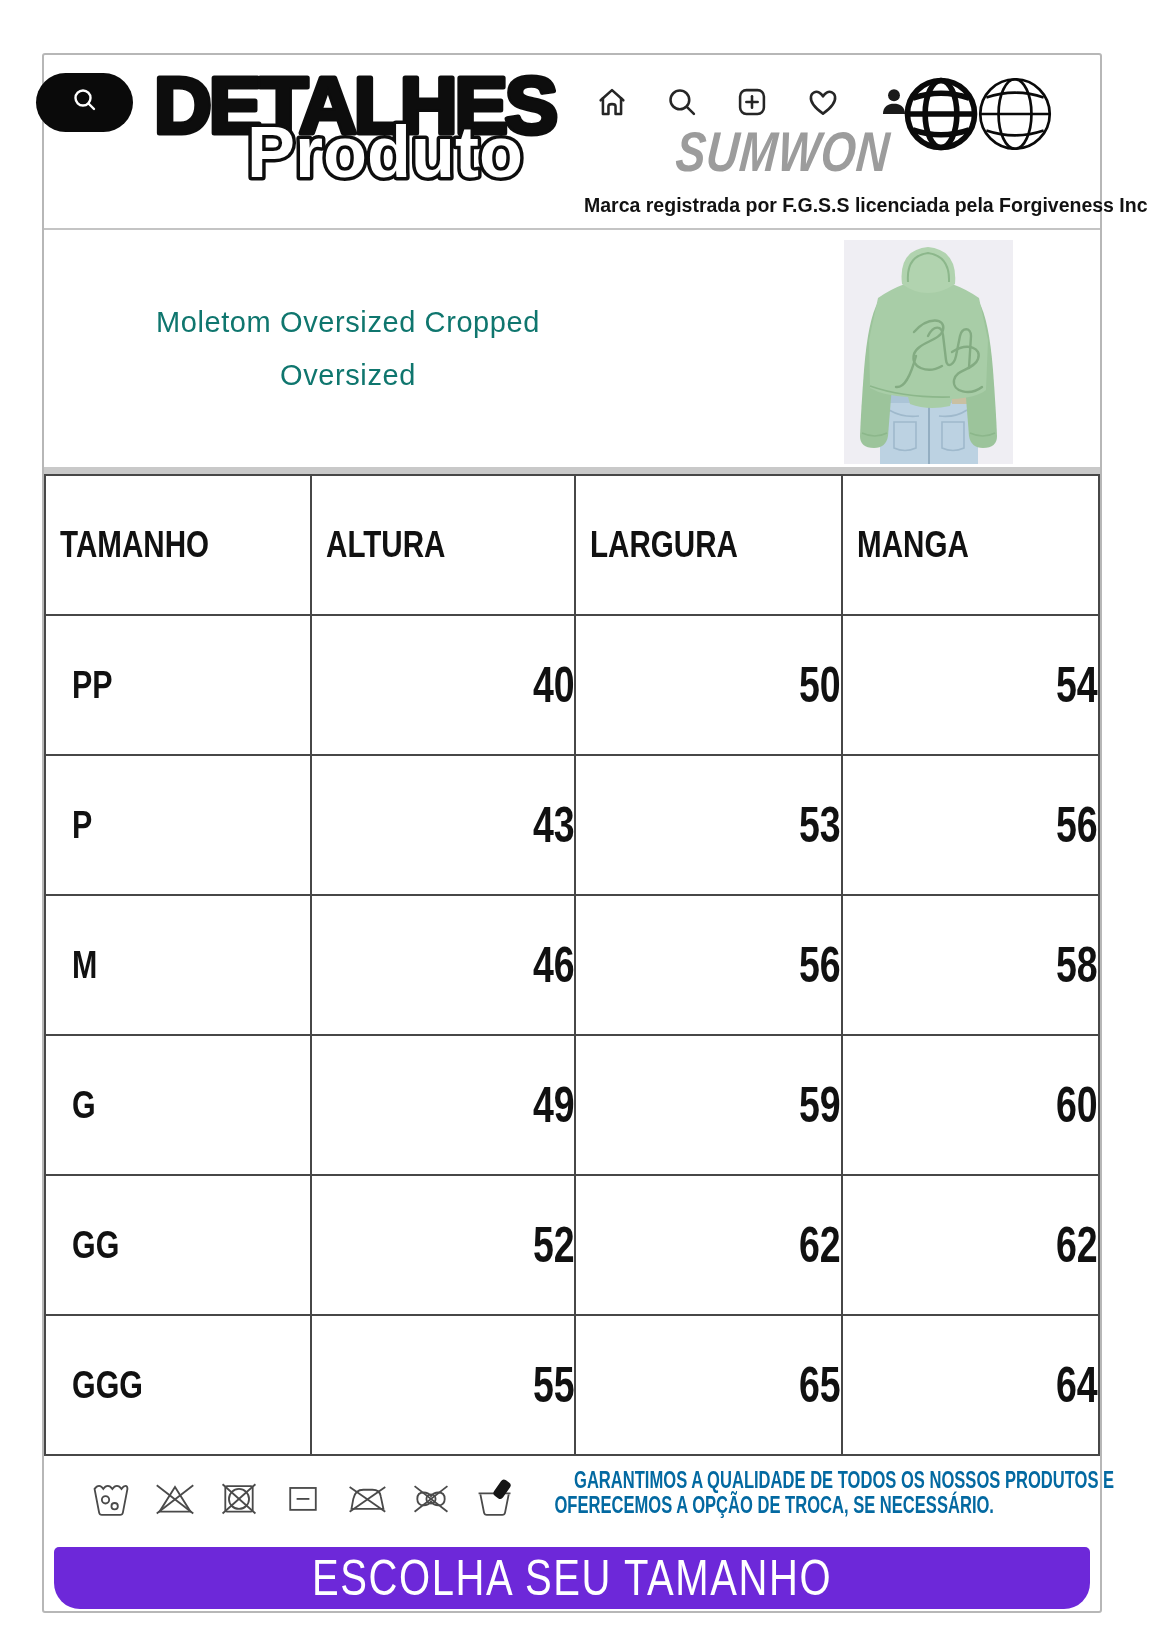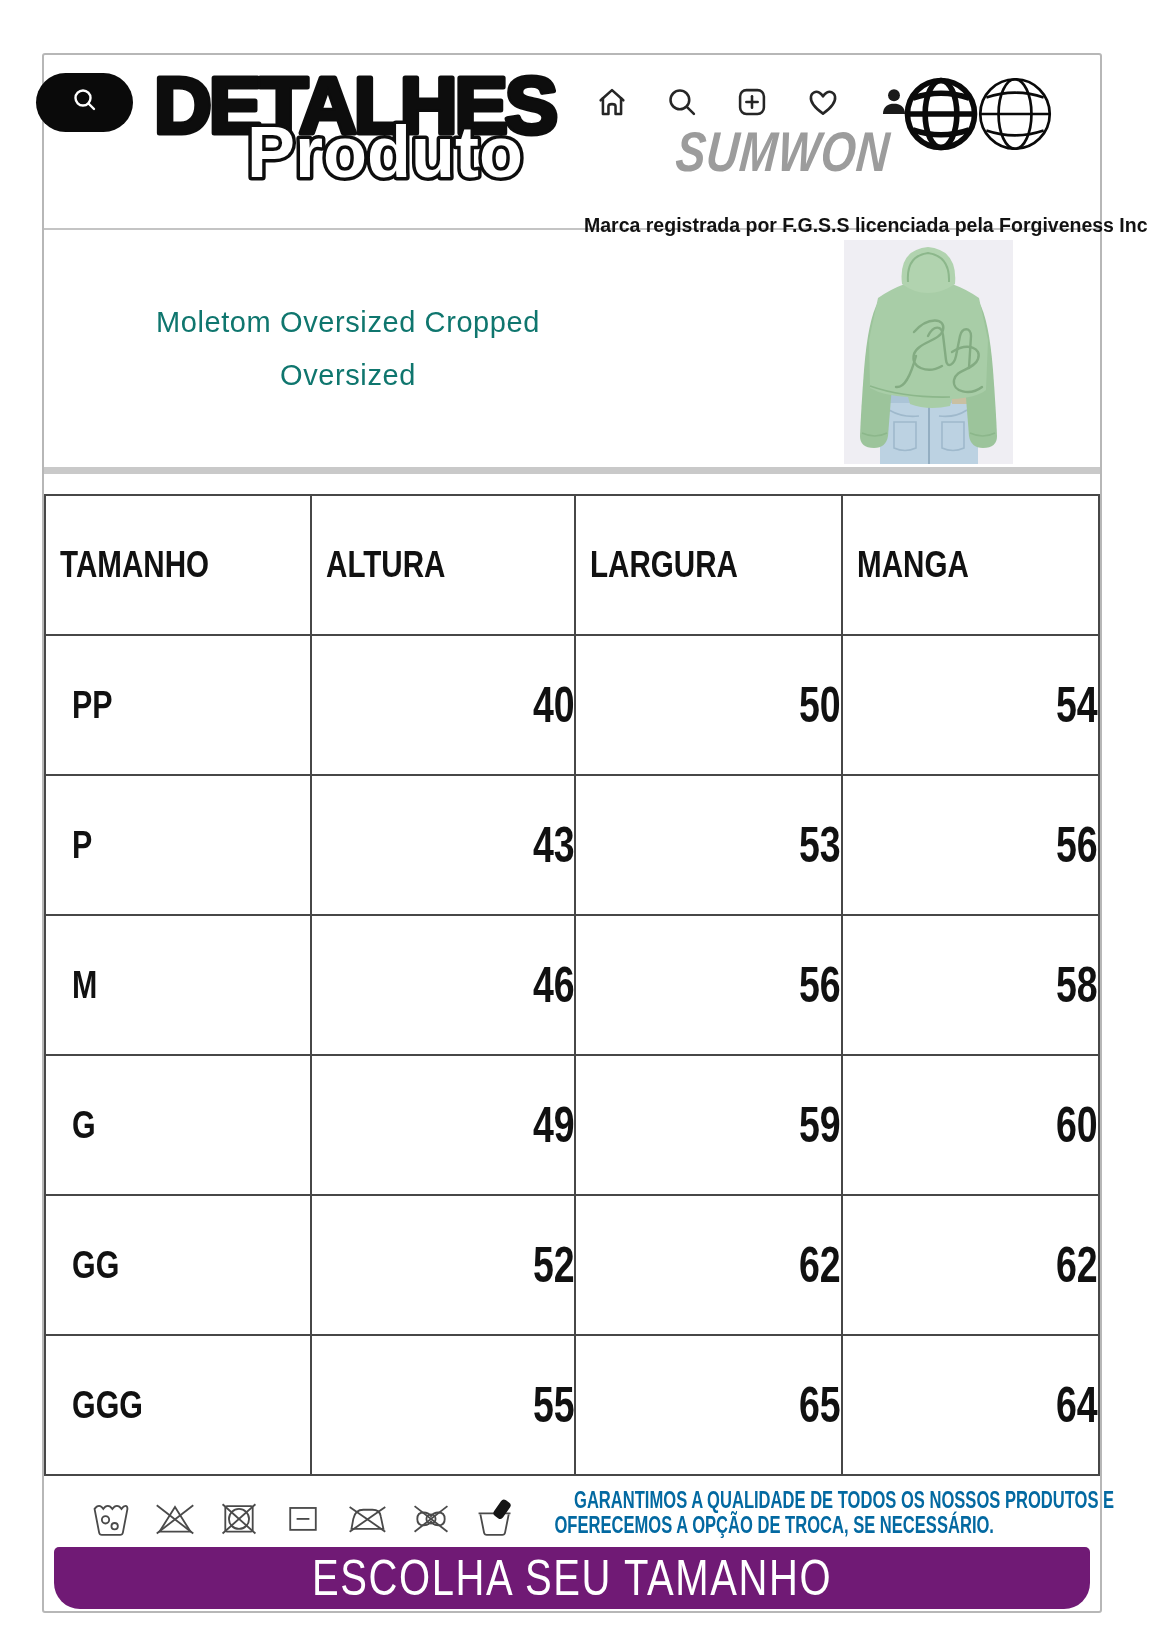--- a/index.html
+++ b/index.html
@@ -18,51 +18,51 @@
   .wordmark1{position:absolute;left:110px;top:6px;z-index:2;}
   .wordmark2{position:absolute;left:146px;top:54px;z-index:3;}
   .nav-icons{position:absolute;left:551px;top:30px;display:flex;gap:36px;align-items:center;}
   .nav-icons svg{display:block;}
   .globes{position:absolute;left:858px;top:20px;display:flex;}
   .brand-name{position:absolute;left:559px;top:64px;width:360px;text-align:center;
         font-size:56px;font-weight:bold;font-style:italic;color:#9c9c9c;
         transform:scaleX(.8) skewX(-6deg);transform-origin:center;letter-spacing:1px;
         white-space:nowrap;}
   .trademark{position:absolute;left:540px;top:139px;width:500px;font-size:19.5px;
-        font-weight:bold;color:#121212;white-space:nowrap;margin-top:20px;}
+        font-weight:bold;color:#121212;white-space:nowrap;}
 
   
   .product{position:relative;height:237px;border-bottom:7px solid #c9c9c9;}
   .product-name{position:absolute;left:28px;top:66px;width:552px;text-align:center;
         font-size:29px;color:#0f766e;letter-spacing:.6px;line-height:53px;font-weight:400;}
   .product-photo{position:absolute;left:800px;top:10px;width:169px;height:224px;}
 
   
-  table.size-table{width:100%;height:980px;border-collapse:collapse;table-layout:fixed;margin-top:20px;}
+  table.size-table{width:100%;height:980px;border-collapse:collapse;table-layout:fixed;}
   .size-table th,.size-table td{border:2px solid #474747;padding:0;vertical-align:middle;
         background:#fff;}
   .size-table tr{height:140px;}
   .size-table th{text-align:left;padding-left:14px;font-size:37px;font-weight:bold;}
   .size-table th span{display:inline-block;transform:scaleX(.8);transform-origin:left center;}
   td.c-size{text-align:left;padding-left:26px;font-size:38px;font-weight:bold;}
   td.c-size span{display:inline-block;transform:scaleX(.8);transform-origin:left center;}
   td.c-num{text-align:right;font-size:50px;font-weight:bold;}
   td.c-num span{display:inline-block;transform:scaleX(.75);transform-origin:right center;}
 
   
   .care{position:relative;height:88px;background:#fff;}
   .care-icons{position:absolute;left:46px;top:22px;display:flex;gap:22px;align-items:center;}
   .care-icons svg{display:block;}
   .guarantee{position:absolute;left:425px;top:12px;width:580px;text-align:center;
         font-weight:bold;color:#0369a1;font-size:23px;line-height:25px;}
   .guarantee span{display:inline-block;transform:scaleX(.72);transform-origin:center;
         white-space:nowrap;}
 
   
-  .cta-bar{position:absolute;left:10px;right:10px;bottom:2px;height:62px;background:#701a75;
+  .cta-bar{position:absolute;left:10px;right:10px;bottom:2px;height:62px;background:#6d28d9;
         border-radius:5px 5px 26px 26px;display:flex;align-items:center;justify-content:center;
         cursor:pointer;}
   .cta-label{color:#fff;font-size:50px;font-weight:400;letter-spacing:2px;
         transform:scaleX(.8);white-space:nowrap;}
 </style>
 </head>
 <body>
 
 <div class="card">
 

